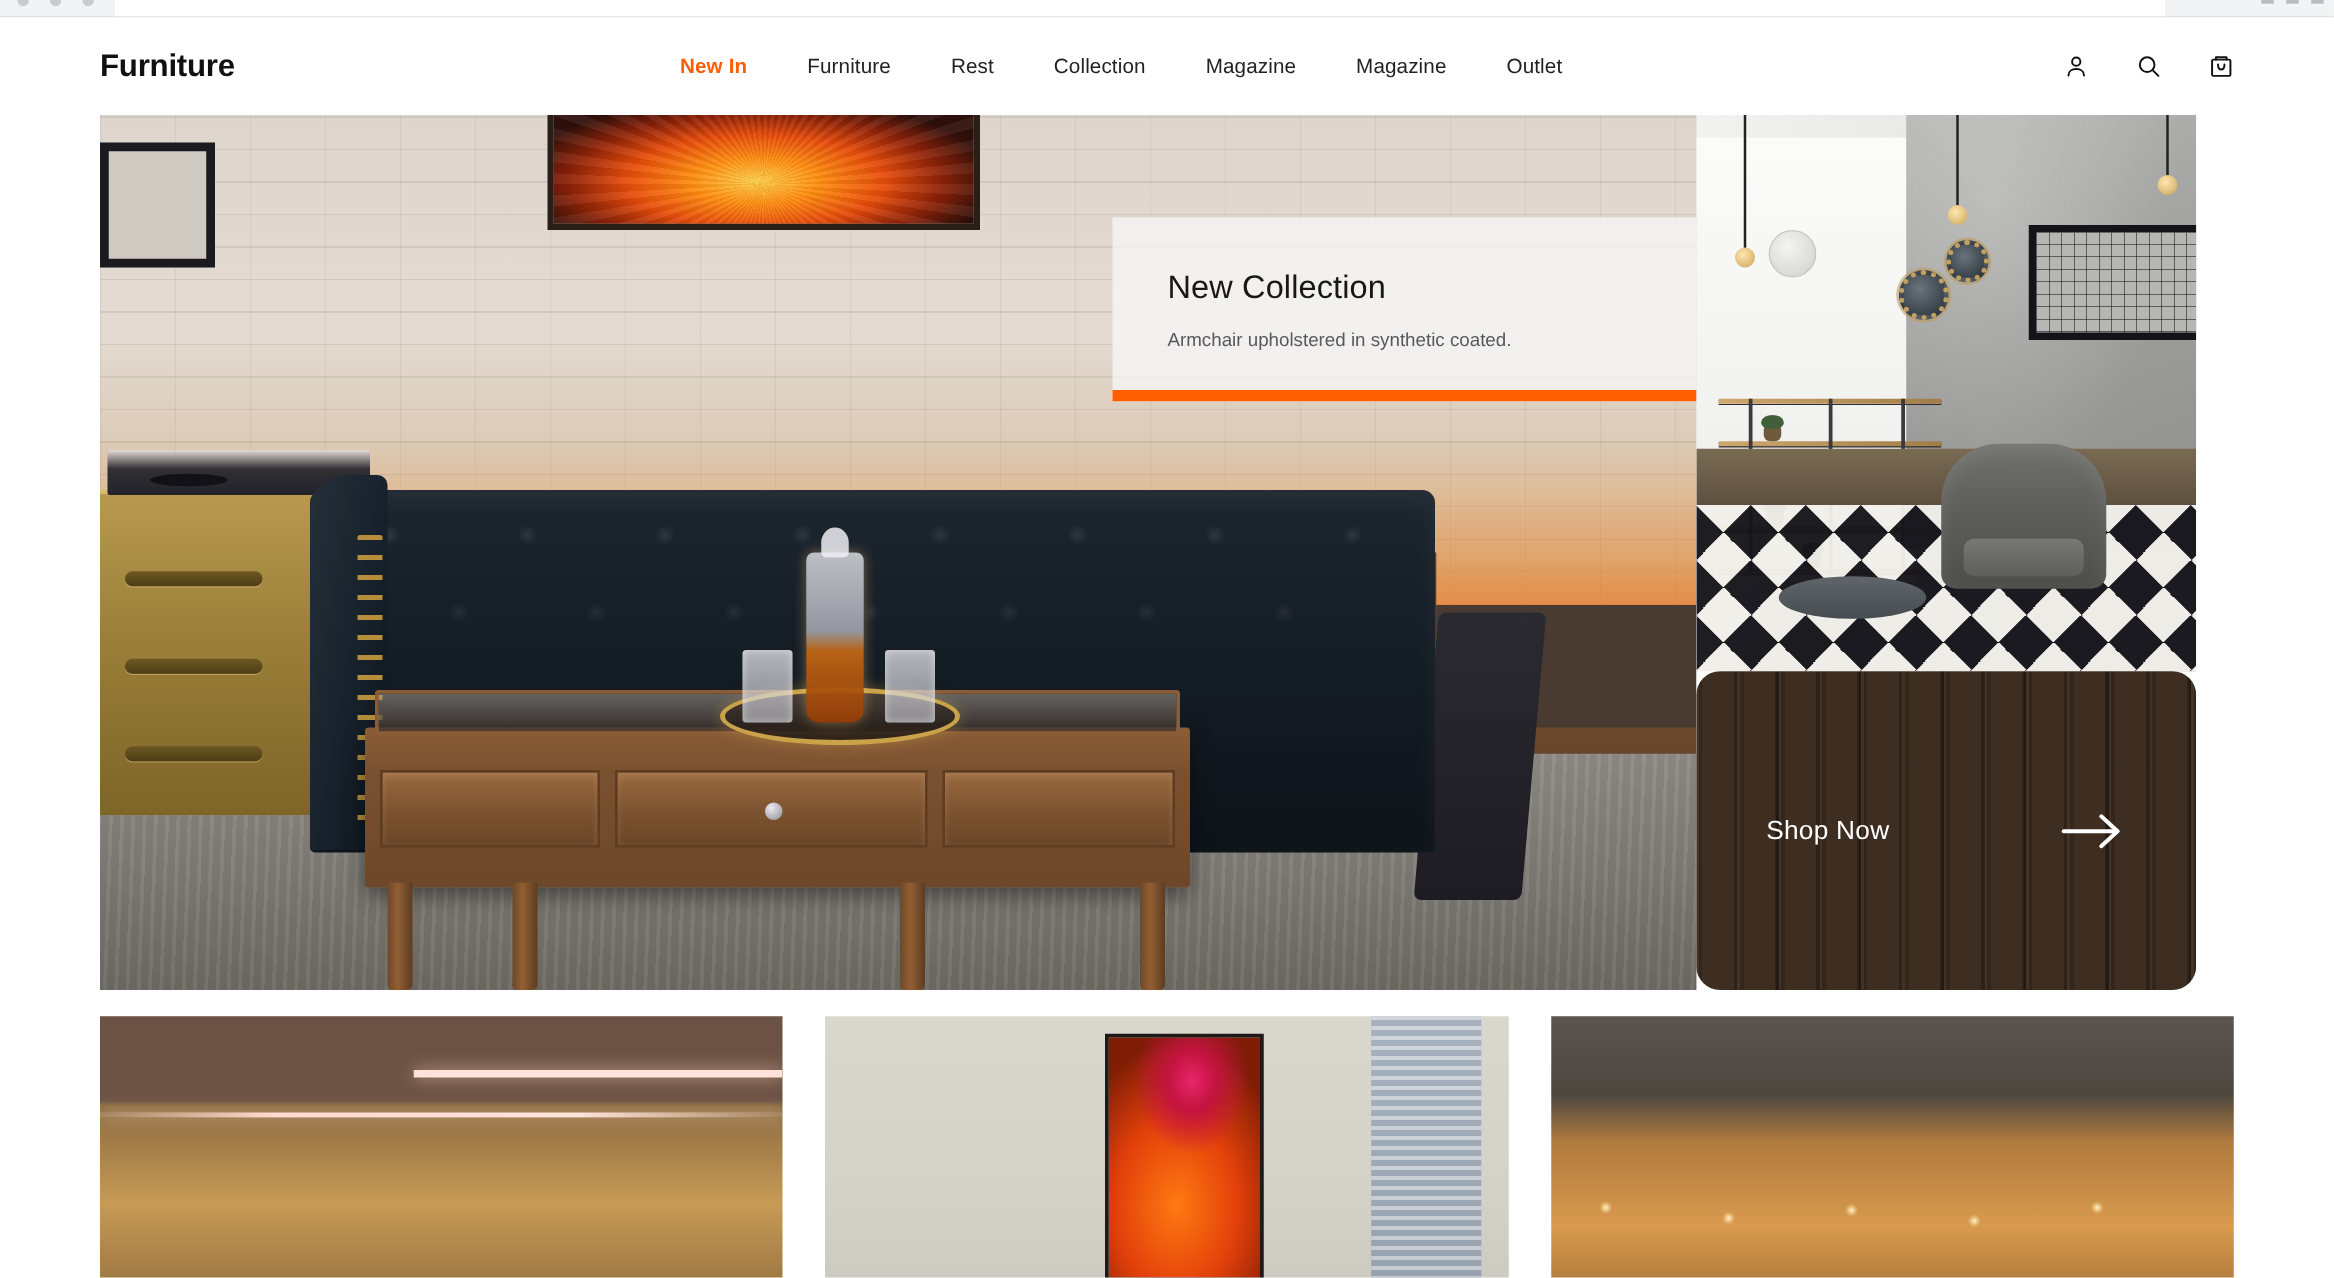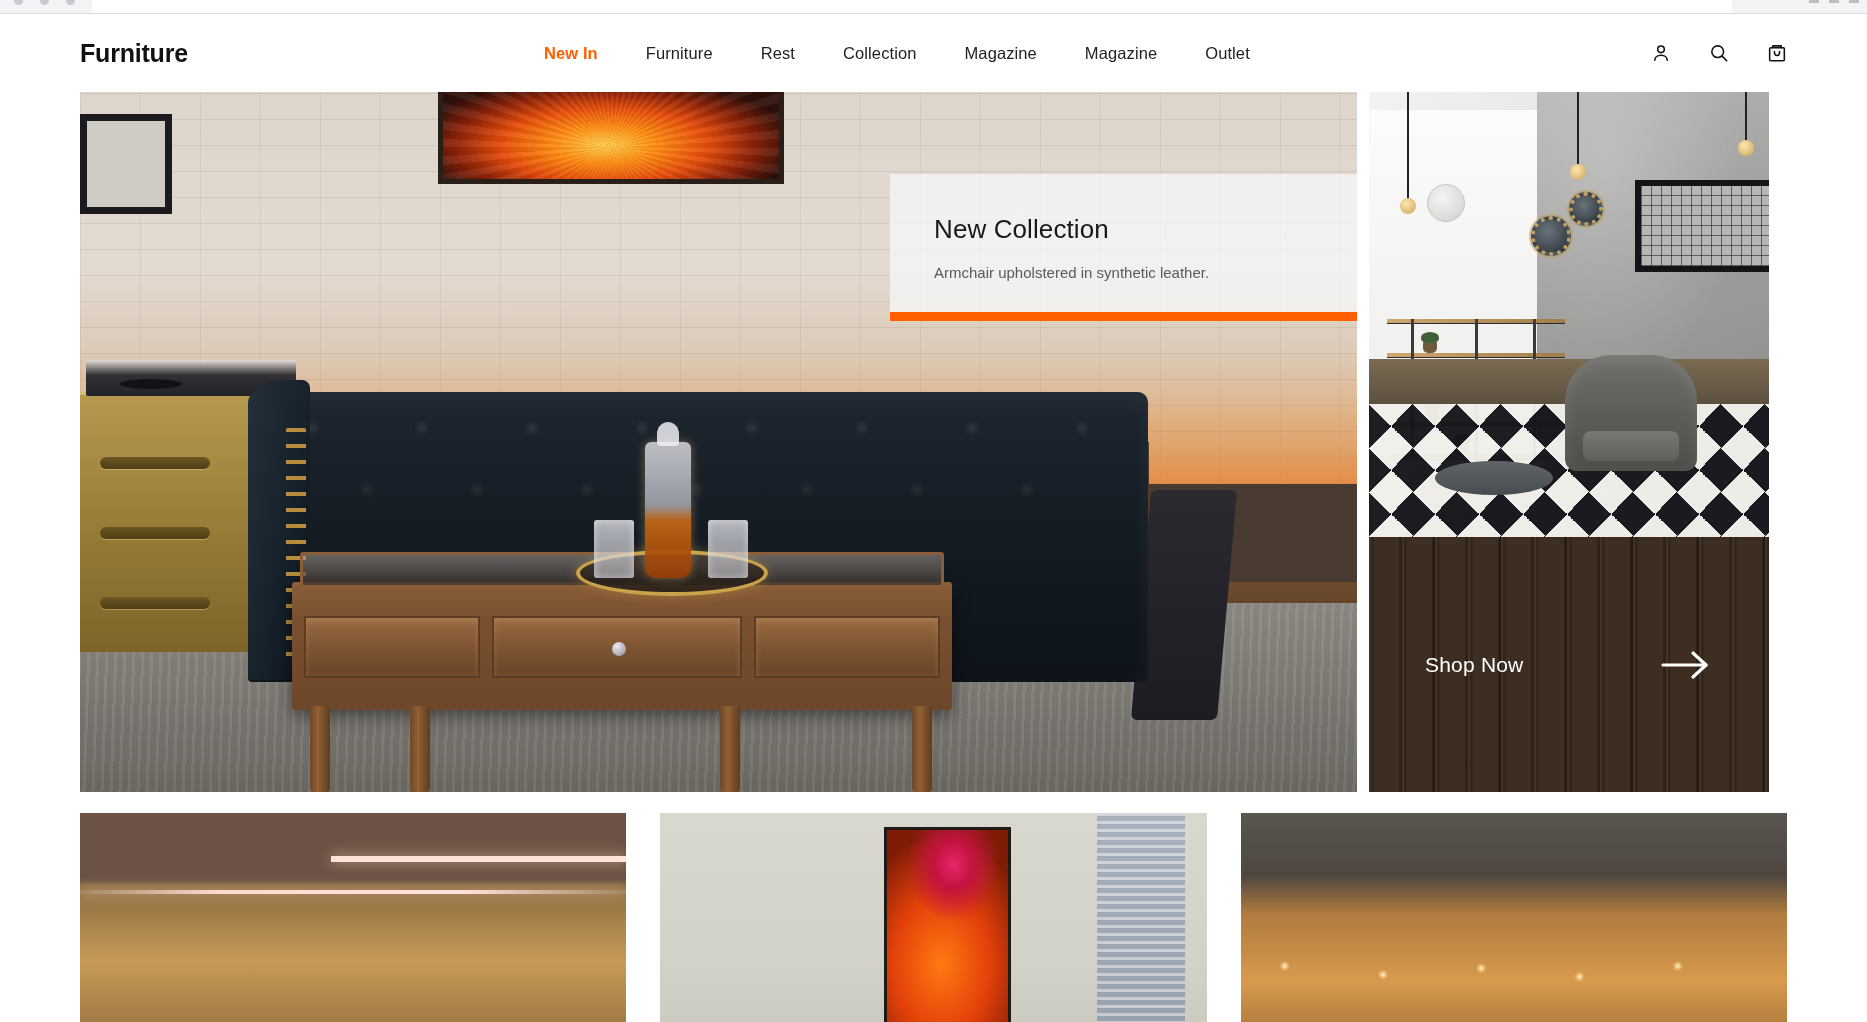--- a/index.html
+++ b/index.html
@@ -114,21 +114,21 @@
     cursor: pointer;
   }
   .header-icons svg { display: block; }
 
   
   .hero {
     position: relative;
     margin: 0 80px;
     height: 665px;
     display: flex;
-    gap: 12px;
+    gap: 0;
   }
 
   .hero-main {
     position: relative;
     width: 1277px;
     height: 700px;
     overflow: hidden;
     background: #4a3b32;
   }
 
@@ -531,20 +531,21 @@
     align-items: center;
     background:
       repeating-linear-gradient(90deg,
         rgba(255,255,255,.045) 0 2px,
         rgba(0,0,0,.10) 2px 5px,
         rgba(255,255,255,.02) 5px 30px,
         rgba(0,0,0,.20) 30px 33px),
       repeating-linear-gradient(90deg, #3a2a1e 0 64px, #2c2018 64px 66px),
       linear-gradient(180deg, #3d2c1f 0%, #2b1f16 100%);
     cursor: pointer;
+    border-radius: 19px;
   }
   .side-bottom .shop-label {
     position: absolute;
     left: 56px;
     font-size: 21px;
     color: #ffffff;
     letter-spacing: .2px;
   }
   .side-bottom .arrow {
     position: absolute;
@@ -728,21 +729,21 @@
       <div class="leg" style="left:832px;"></div>
 
       <div class="tray"></div>
       <div class="tumbler" style="left:514px;"></div>
       <div class="decanter"></div>
       <div class="tumbler" style="left:628px;"></div>
 
       <div class="hero-panel">
         <div class="eyebrow">New Collection</div>
         <div class="sub">
-          <div>Armchair upholstered in synthetic leather.</div>
+          <div>Armchair upholstered in synthetic coated.</div>
         </div>
         <div class="accent-bar"></div>
       </div>
     </div>
 
     <div class="hero-side">
 
       <div class="side-top">
         <div class="white-wall"></div>
         <div class="concrete"></div>

